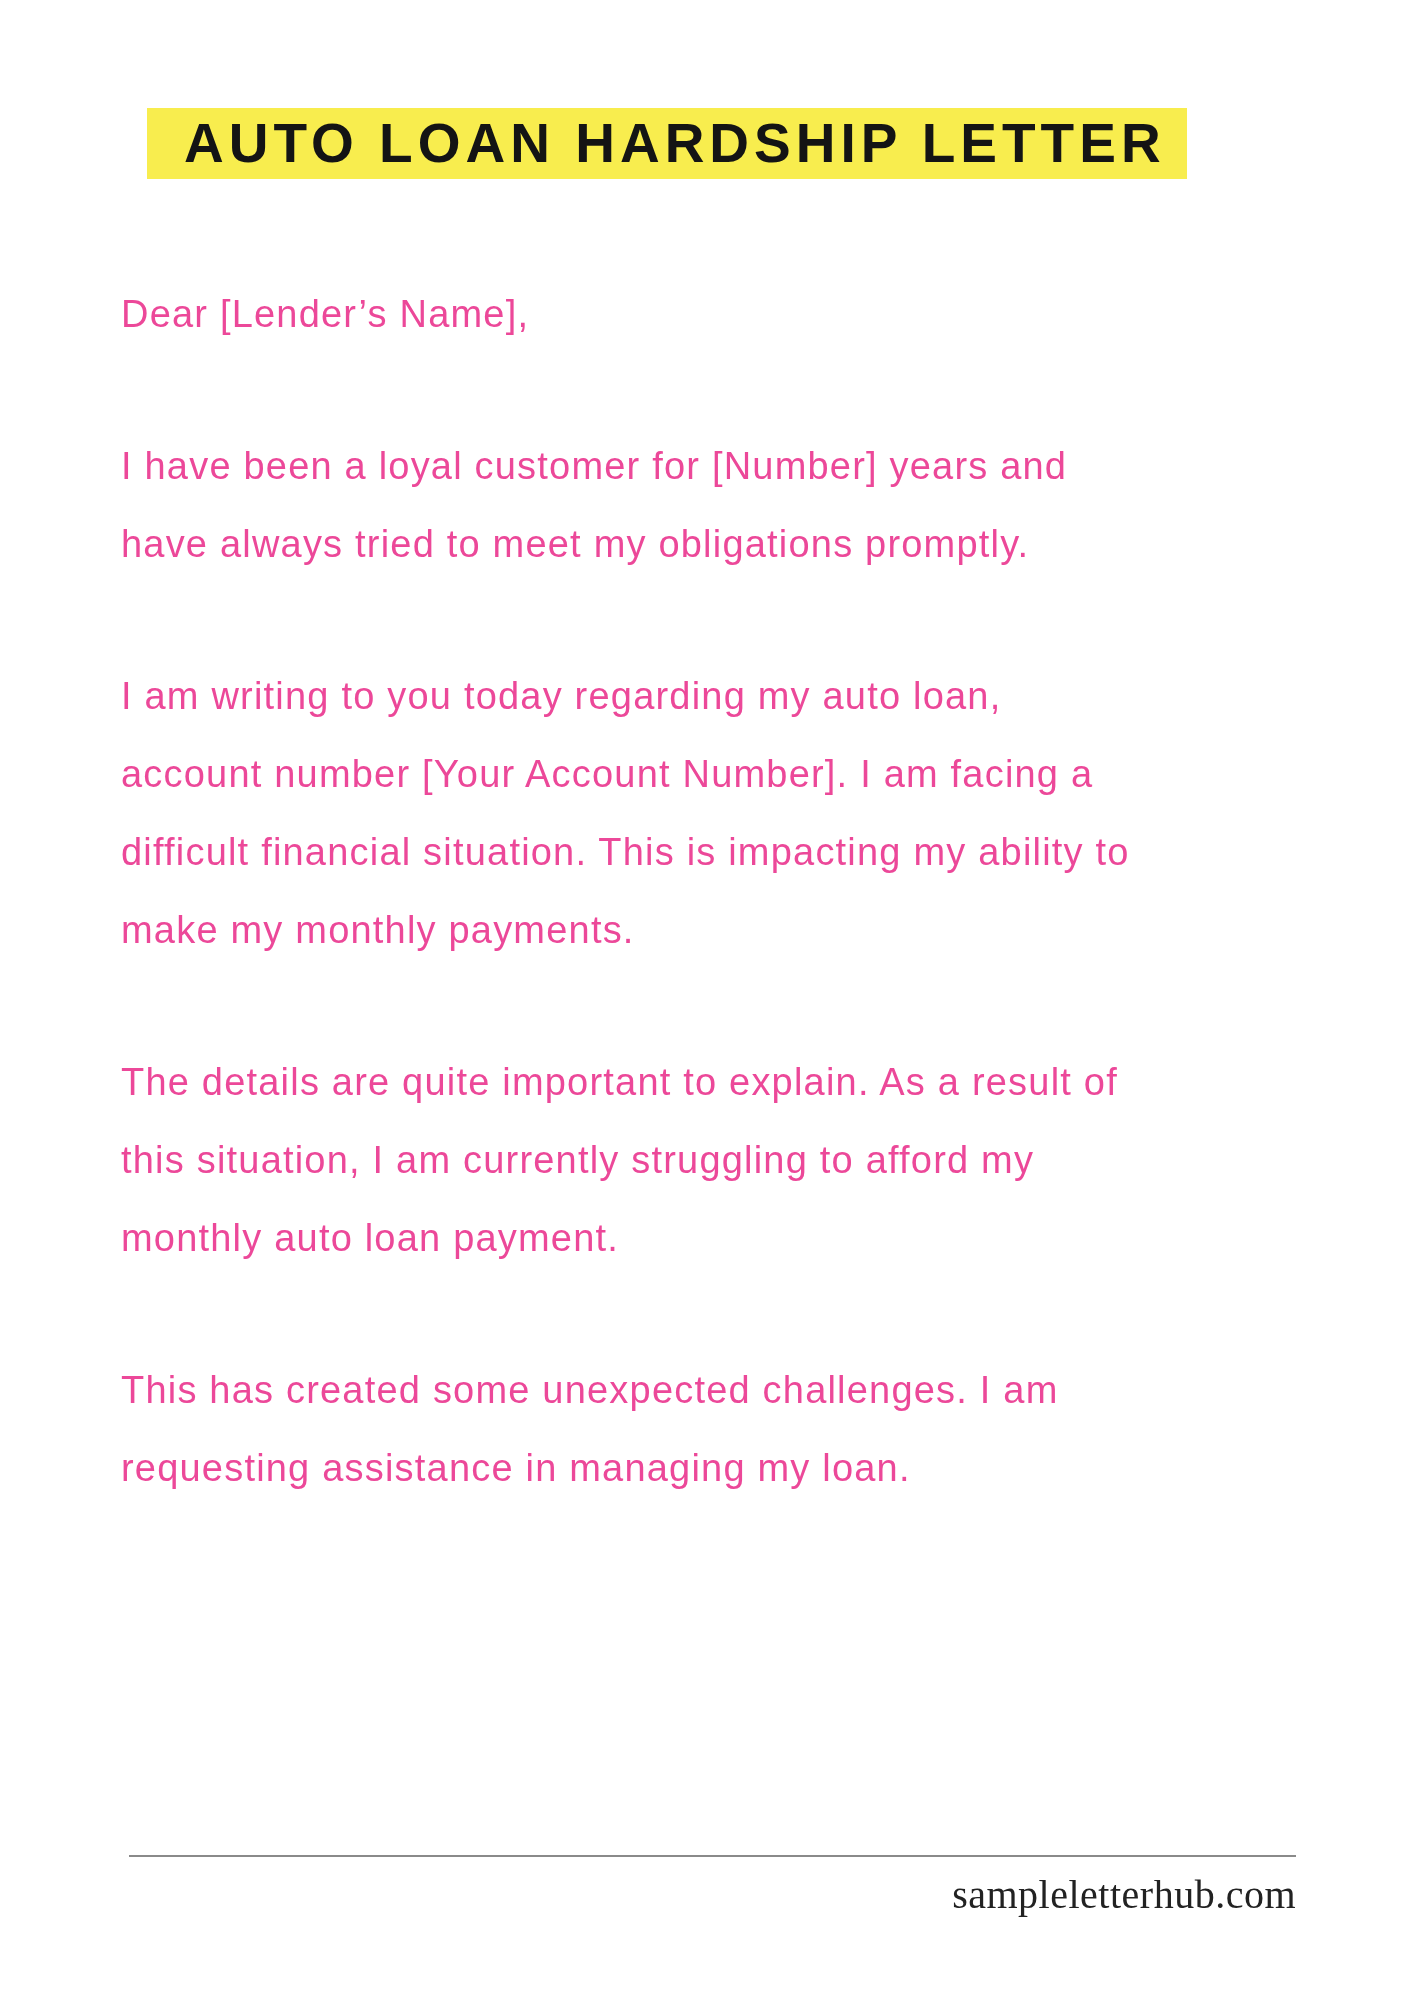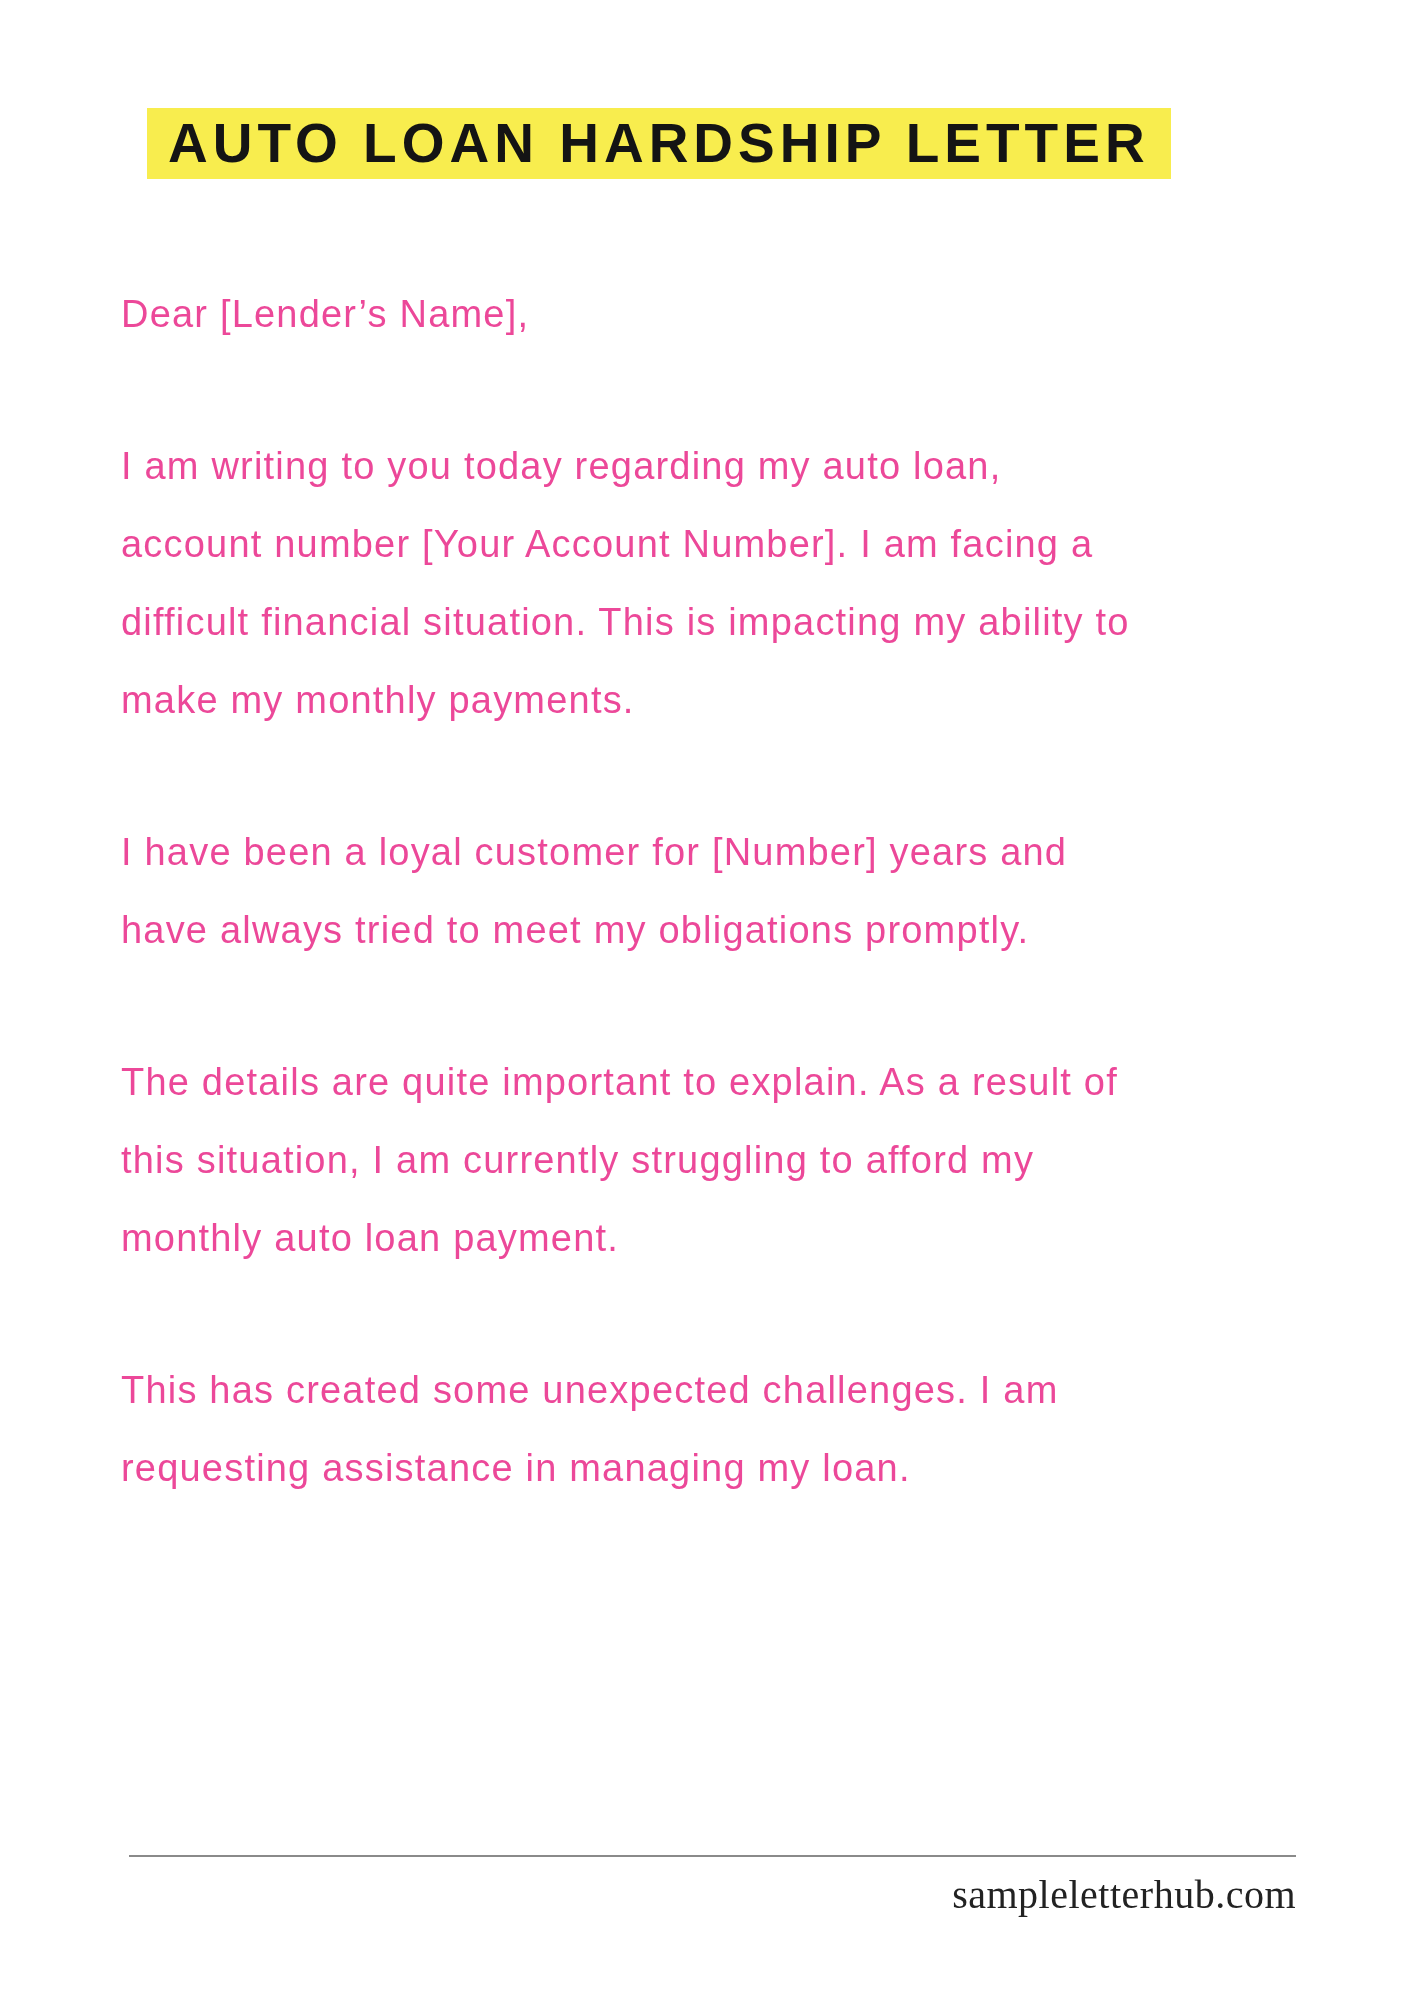--- a/index.html
+++ b/index.html
@@ -70,32 +70,32 @@
     color: #222222;
     letter-spacing: 0.5px;
   }
 </style>
 </head>
 <body>
 
 <div class="page">
 
   <div class="title-highlight" style="background: rgb(248, 237, 78);">
-    <h1 style="color: rgb(20, 20, 20);">AUTO LOAN HARDSHIP LETTER</h1>
+    <h1 style="color: rgb(20, 20, 20); margin-left: 16px;">AUTO LOAN HARDSHIP LETTER</h1>
   </div>
 
   <p class="salutation">Dear [Lender’s Name],</p>
+
+  <p class="para">I have been a loyal customer for [Number] years and
+have always tried to meet my obligations promptly.</p>
 
   <p class="para">I am writing to you today regarding my auto loan,
 account number [Your Account Number]. I am facing a
 difficult financial situation. This is impacting my ability to
 make my monthly payments.</p>
-
-  <p class="para">I have been a loyal customer for [Number] years and
-have always tried to meet my obligations promptly.</p>
 
   <p class="para">The details are quite important to explain. As a result of
 this situation, I am currently struggling to afford my
 monthly auto loan payment.</p>
 
   <p class="para">This has created some unexpected challenges. I am
 requesting assistance in managing my loan.</p>
 
 
   <div class="footer">

